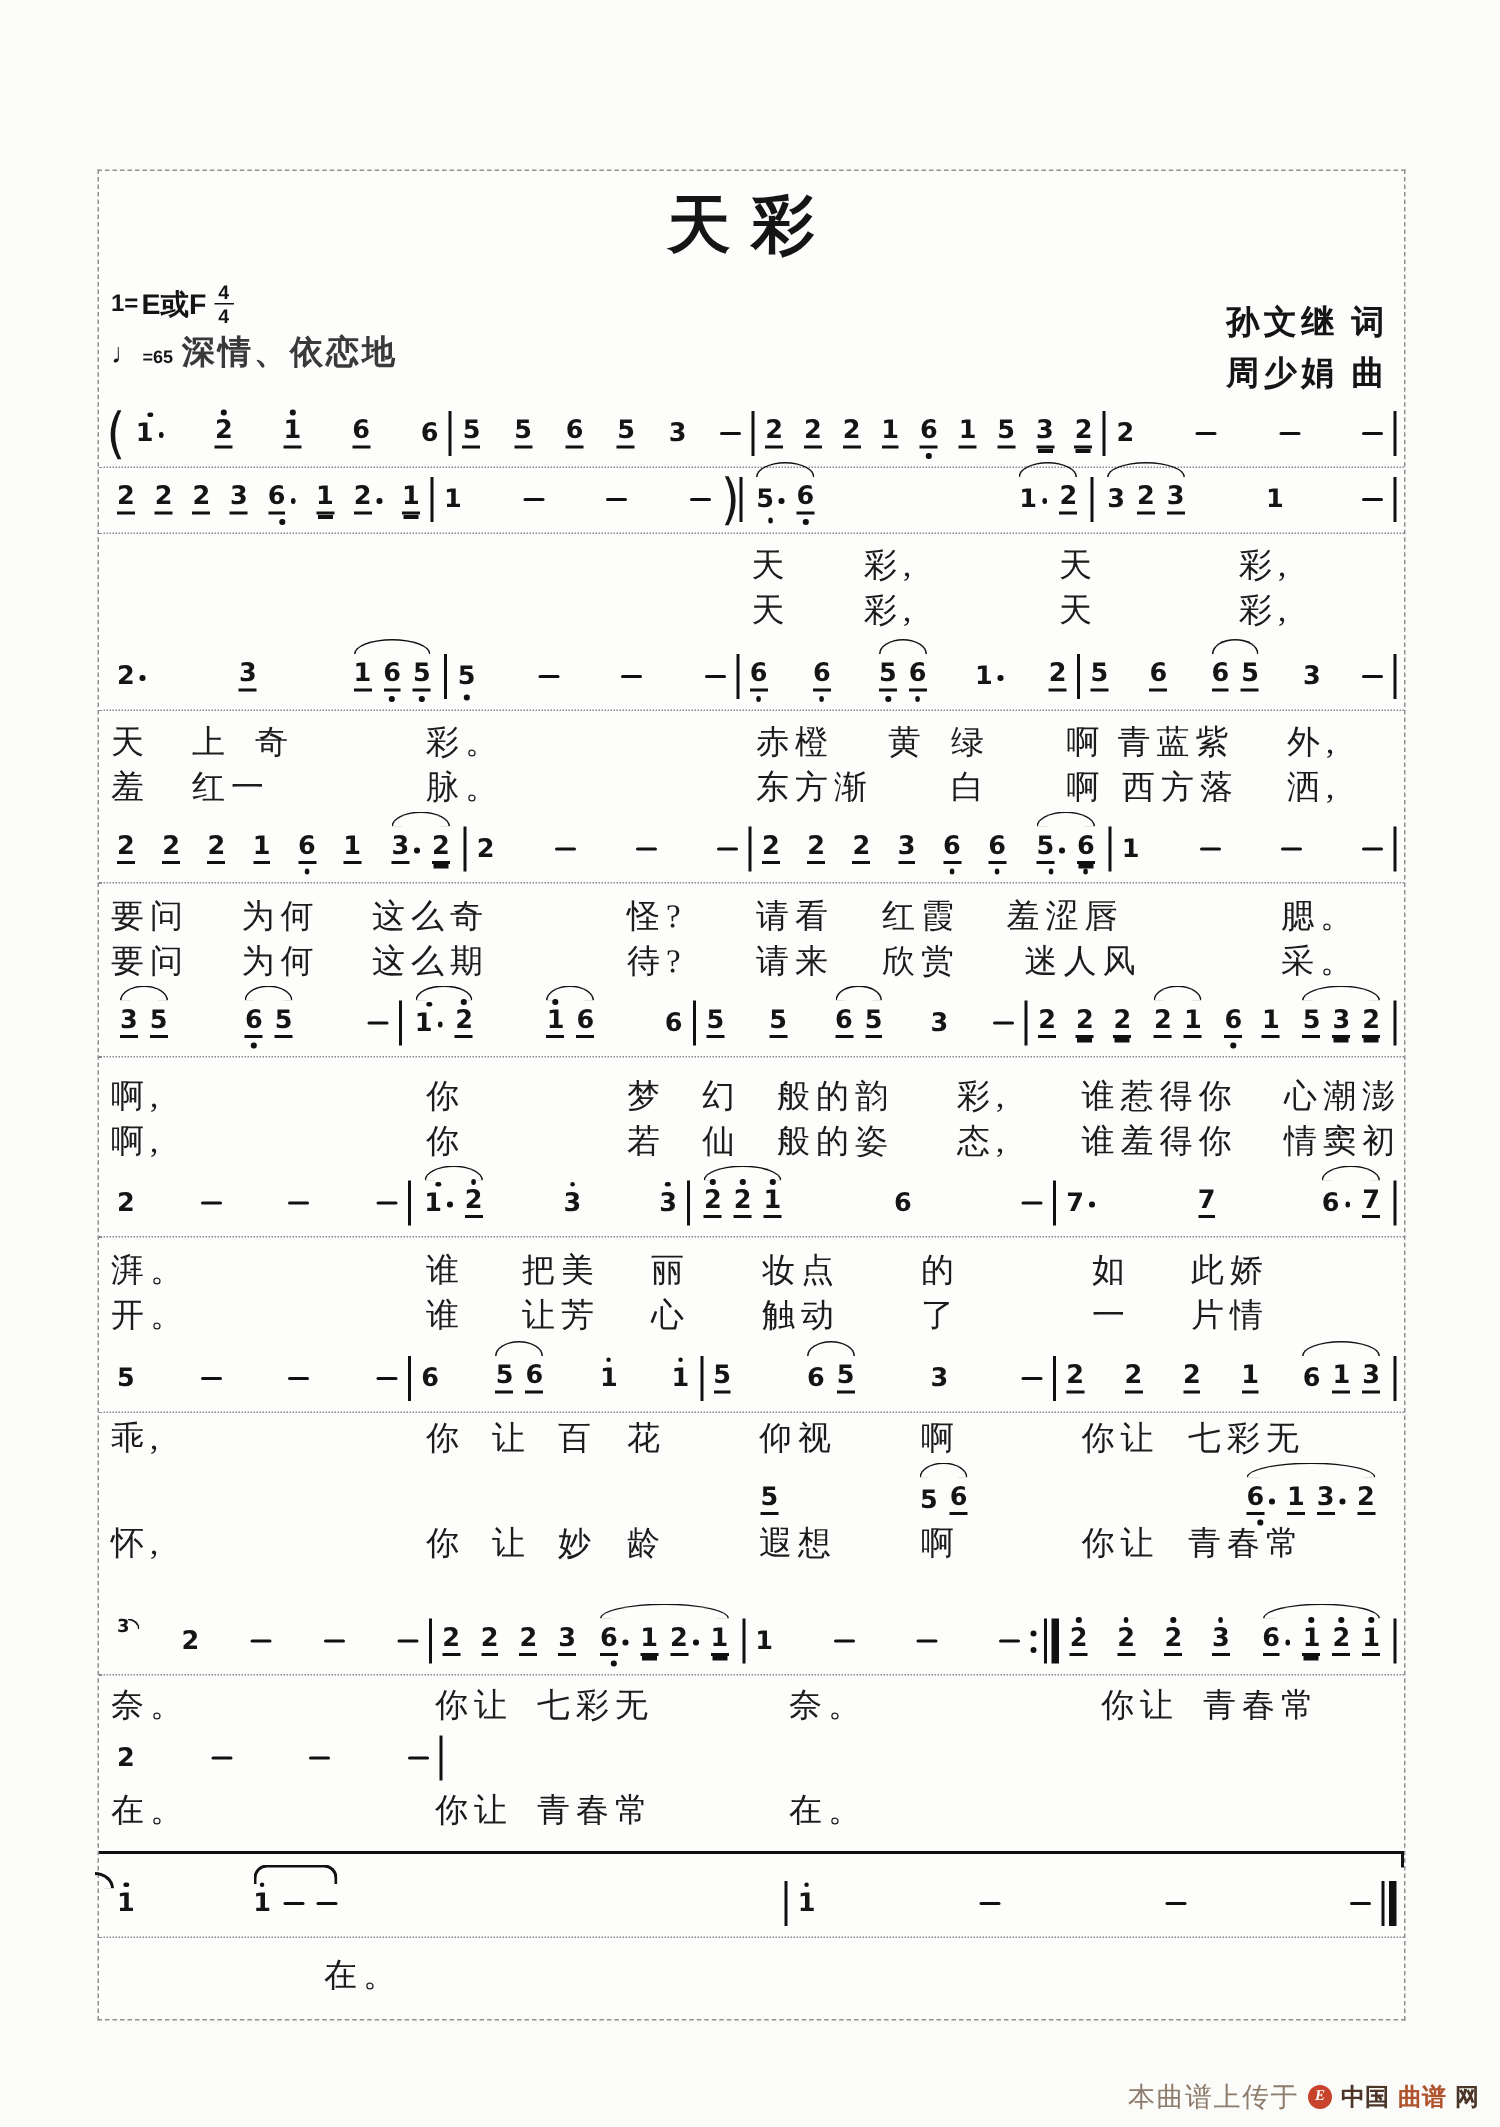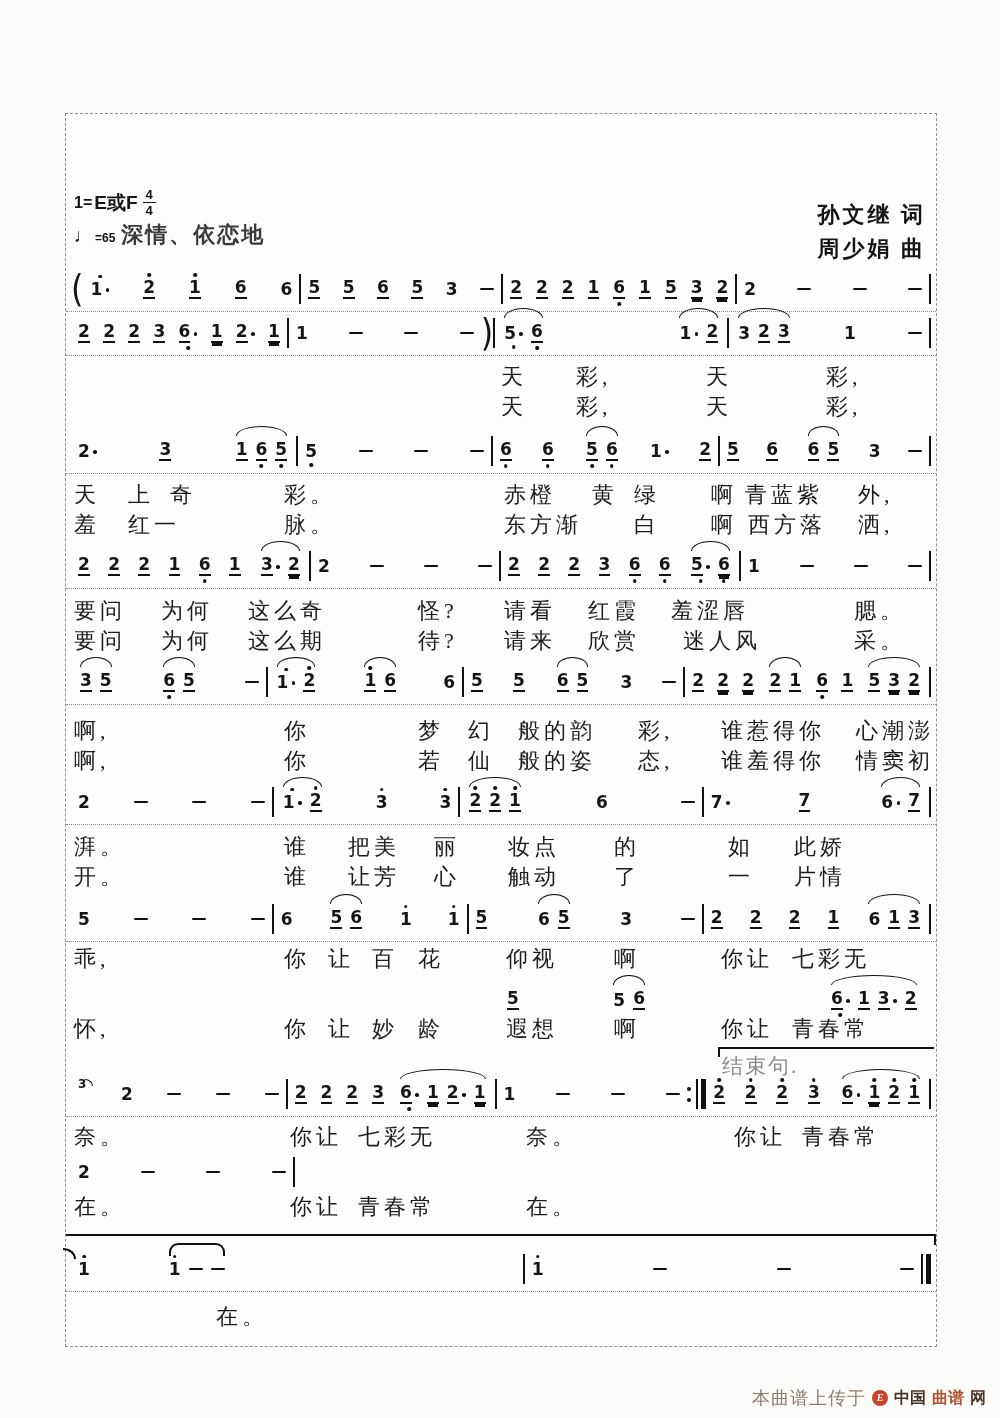--- a/index.html
+++ b/index.html
@@ -69,20 +69,21 @@
   .wlogo{width:16px;height:16px;border-radius:50%;background:#c8432b;color:#fff;
          font:700 italic 10px/16px "Liberation Serif",serif;text-align:center;flex:none;}
   .wm .s1,.wm .s3{font-size:16px;font-weight:700;color:#4a3528;font-family:"Liberation Serif",serif;}
   .wm .s2{font-size:16px;font-weight:700;color:#b0542f;font-family:"Liberation Serif",serif;}
 </style>
 </head>
 <body>
 
 <div class="page">
   <div class="sheet">
+    <div class="title">天彩</div>
 
     <div class="keyblock">
       <span>1=</span>
       <span class="cjk">E或F</span>
       <span class="frac">
         <span class="t">4</span>
         <span class="b">4</span>
       </span>
     </div>
 
@@ -1030,23 +1031,20 @@
           <span class="lseg" style="left: 8px;">在。</span>
           <span class="lseg" style="left: 224px;">你让</span>
           <span class="lseg" style="left: 292px;">青春常</span>
           <span class="lseg" style="left: 460px;">在。</span>
         </div>
         <div class="lrow" style="top: 1188px;">
           <span class="lseg" style="left: 150px;">在。</span>
         </div>
       </div>
 
-    <div class="endlabel" id="endlabel" style="left: 652px; top: 933px; width: 216px;">
-      <span>结束句.</span>
-    </div>
     <div class="longline" id="longline" style="top: 1120px;"></div>
   </div>
 
   <div class="wm">
     <span class="pre">本曲谱上传于</span>
     <span class="wlogo">E</span>
     <span class="s1">中国</span>
     <span class="s2">曲谱</span>
     <span class="s3">网</span>
   </div>

